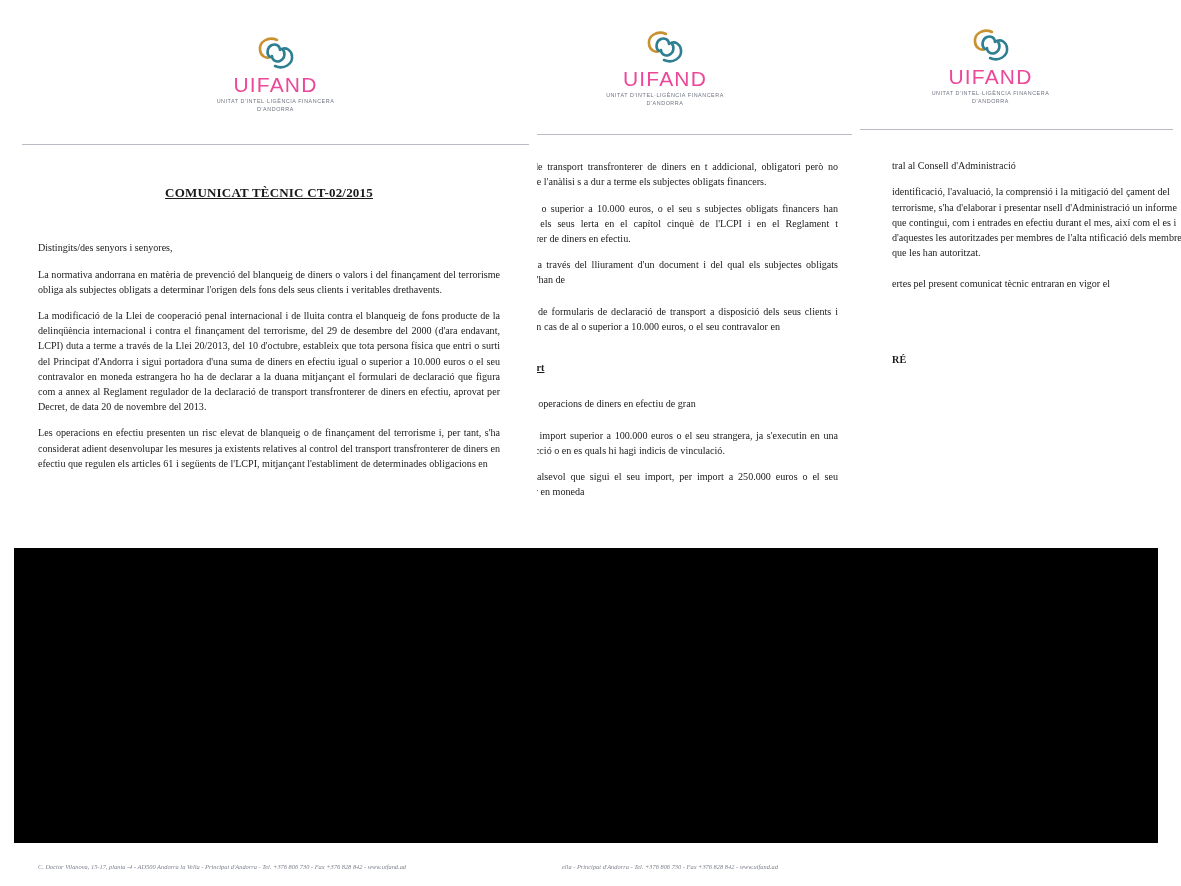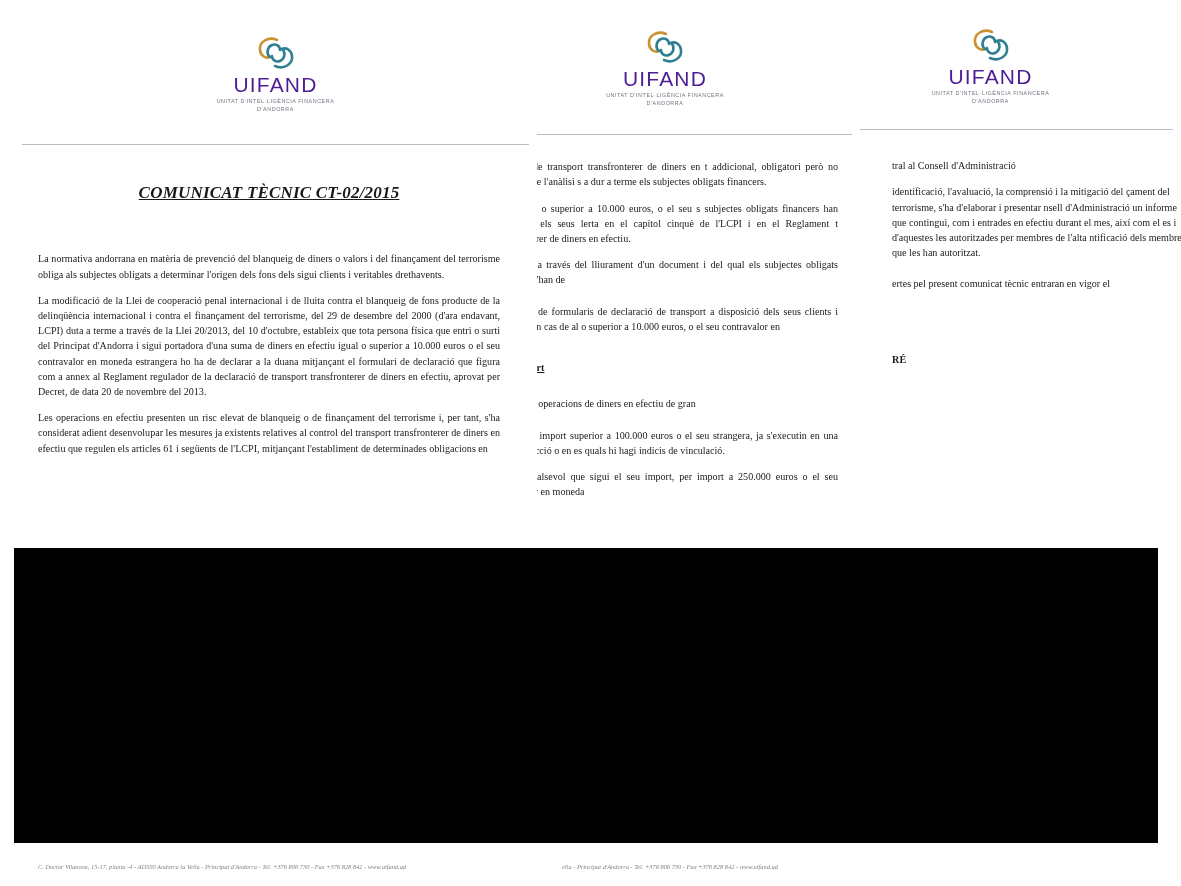--- a/index.html
+++ b/index.html
@@ -54,21 +54,21 @@
   .logo-mark {
     width: 42px;
     height: 38px;
     margin: 0 auto 2px auto;
     display: block;
   }
   .logo-word {
     font-family: "Liberation Sans", sans-serif;
     font-size: 21px;
     letter-spacing: 1.2px;
-    color: #4c1d95;
+    color: #ec4899;
     font-weight: 400;
     line-height: 1.05;
   }
   .logo-sub1 {
     font-family: "Liberation Sans", sans-serif;
     font-size: 5.4px;
     letter-spacing: 0.55px;
     color: #6e7480;
     margin-top: 2px;
     line-height: 1.4;
@@ -91,24 +91,23 @@
   .body-area {
     font-family: "Liberation Serif", serif;
     font-size: 10.1px;
     line-height: 15.2px;
     color: #1a1a1a;
     text-align: justify;
   }
   .doc-title {
     text-align: center;
     font-weight: bold;
-    font-size: 17px;
+    font-size: 13px;
     text-decoration: underline;
     letter-spacing: 0.2px;
-    font-style: italic;
   }
   .para { margin: 0; }
   .spacer-sm { height: 11px; }
   .spacer-md { height: 16px; }
   .spacer-lg { height: 24px; }
   .spacer-xl { height: 34px; }
   .section-head {
     font-weight: bold;
     text-decoration: underline;
     font-size: 10.1px;
@@ -157,22 +156,23 @@
     <div class="logo-sub1">UNITAT D'INTEL·LIGÈNCIA FINANCERA</div>
     <div class="logo-sub2">D'ANDORRA</div>
   </div>
 
   <div class="header-rule" style="margin:31px 8px 0 8px;"></div>
 
   <div class="body-area" style="margin:40px 24px 0 24px; width:462px;">
     <div class="doc-title">COMUNICAT TÈCNIC CT-02/2015</div>
     <div class="spacer-md"></div>
     <div class="spacer-lg"></div>
-    <div class="spacer-sm"></div>
-    <p class="para">La normativa andorrana en matèria de prevenció del blanqueig de diners o valors i del finançament del terrorisme obliga als subjectes obligats a determinar l'origen dels fons dels sigui clients i veritables drethavents.</p>
+    <p class="para">Distingits/des senyors i senyores,</p>
+    <div class="spacer-sm"></div>
+    <p class="para">La normativa andorrana en matèria de prevenció del blanqueig de diners o valors i del finançament del terrorisme obliga als subjectes obligats a determinar l'origen dels fons dels seus clients i veritables drethavents.</p>
     <div class="spacer-sm"></div>
     <p class="para">La modificació de la Llei de cooperació penal internacional i de lluita contra el blanqueig de fons producte de la delinqüència internacional i contra el finançament del terrorisme, del 29 de desembre del 2000 (d'ara endavant, LCPI) duta a terme a través de la Llei 20/2013, del 10 d'octubre, estableix que tota persona física que entri o surti del Principat d'Andorra i sigui portadora d'una suma de diners en efectiu igual o superior a 10.000 euros o el seu contravalor en moneda estrangera ho ha de declarar a la duana mitjançant el formulari de declaració que figura com a annex al Reglament regulador de la declaració de transport transfronterer de diners en efectiu, aprovat per Decret, de data 20 de novembre del 2013.</p>
     <div class="spacer-sm"></div>
     <p class="para">Les operacions en efectiu presenten un risc elevat de blanqueig o de finançament del terrorisme i, per tant, s'ha considerat adient desenvolupar les mesures ja existents relatives al control del transport transfronterer de diners en efectiu que regulen els articles 61 i següents de l'LCPI, mitjançant l'establiment de determinades obligacions en</p>
   </div>
 
   <div class="page-footer" style="left:24px;">C. Doctor Vilanova, 15-17, planta -4  - AD500 Andorra la Vella - Principat d'Andorra - Tel. +376 806 730 - Fax +376 828 842 - www.uifand.ad</div>
 </div>
 
 <div class="page" id="page-2">

